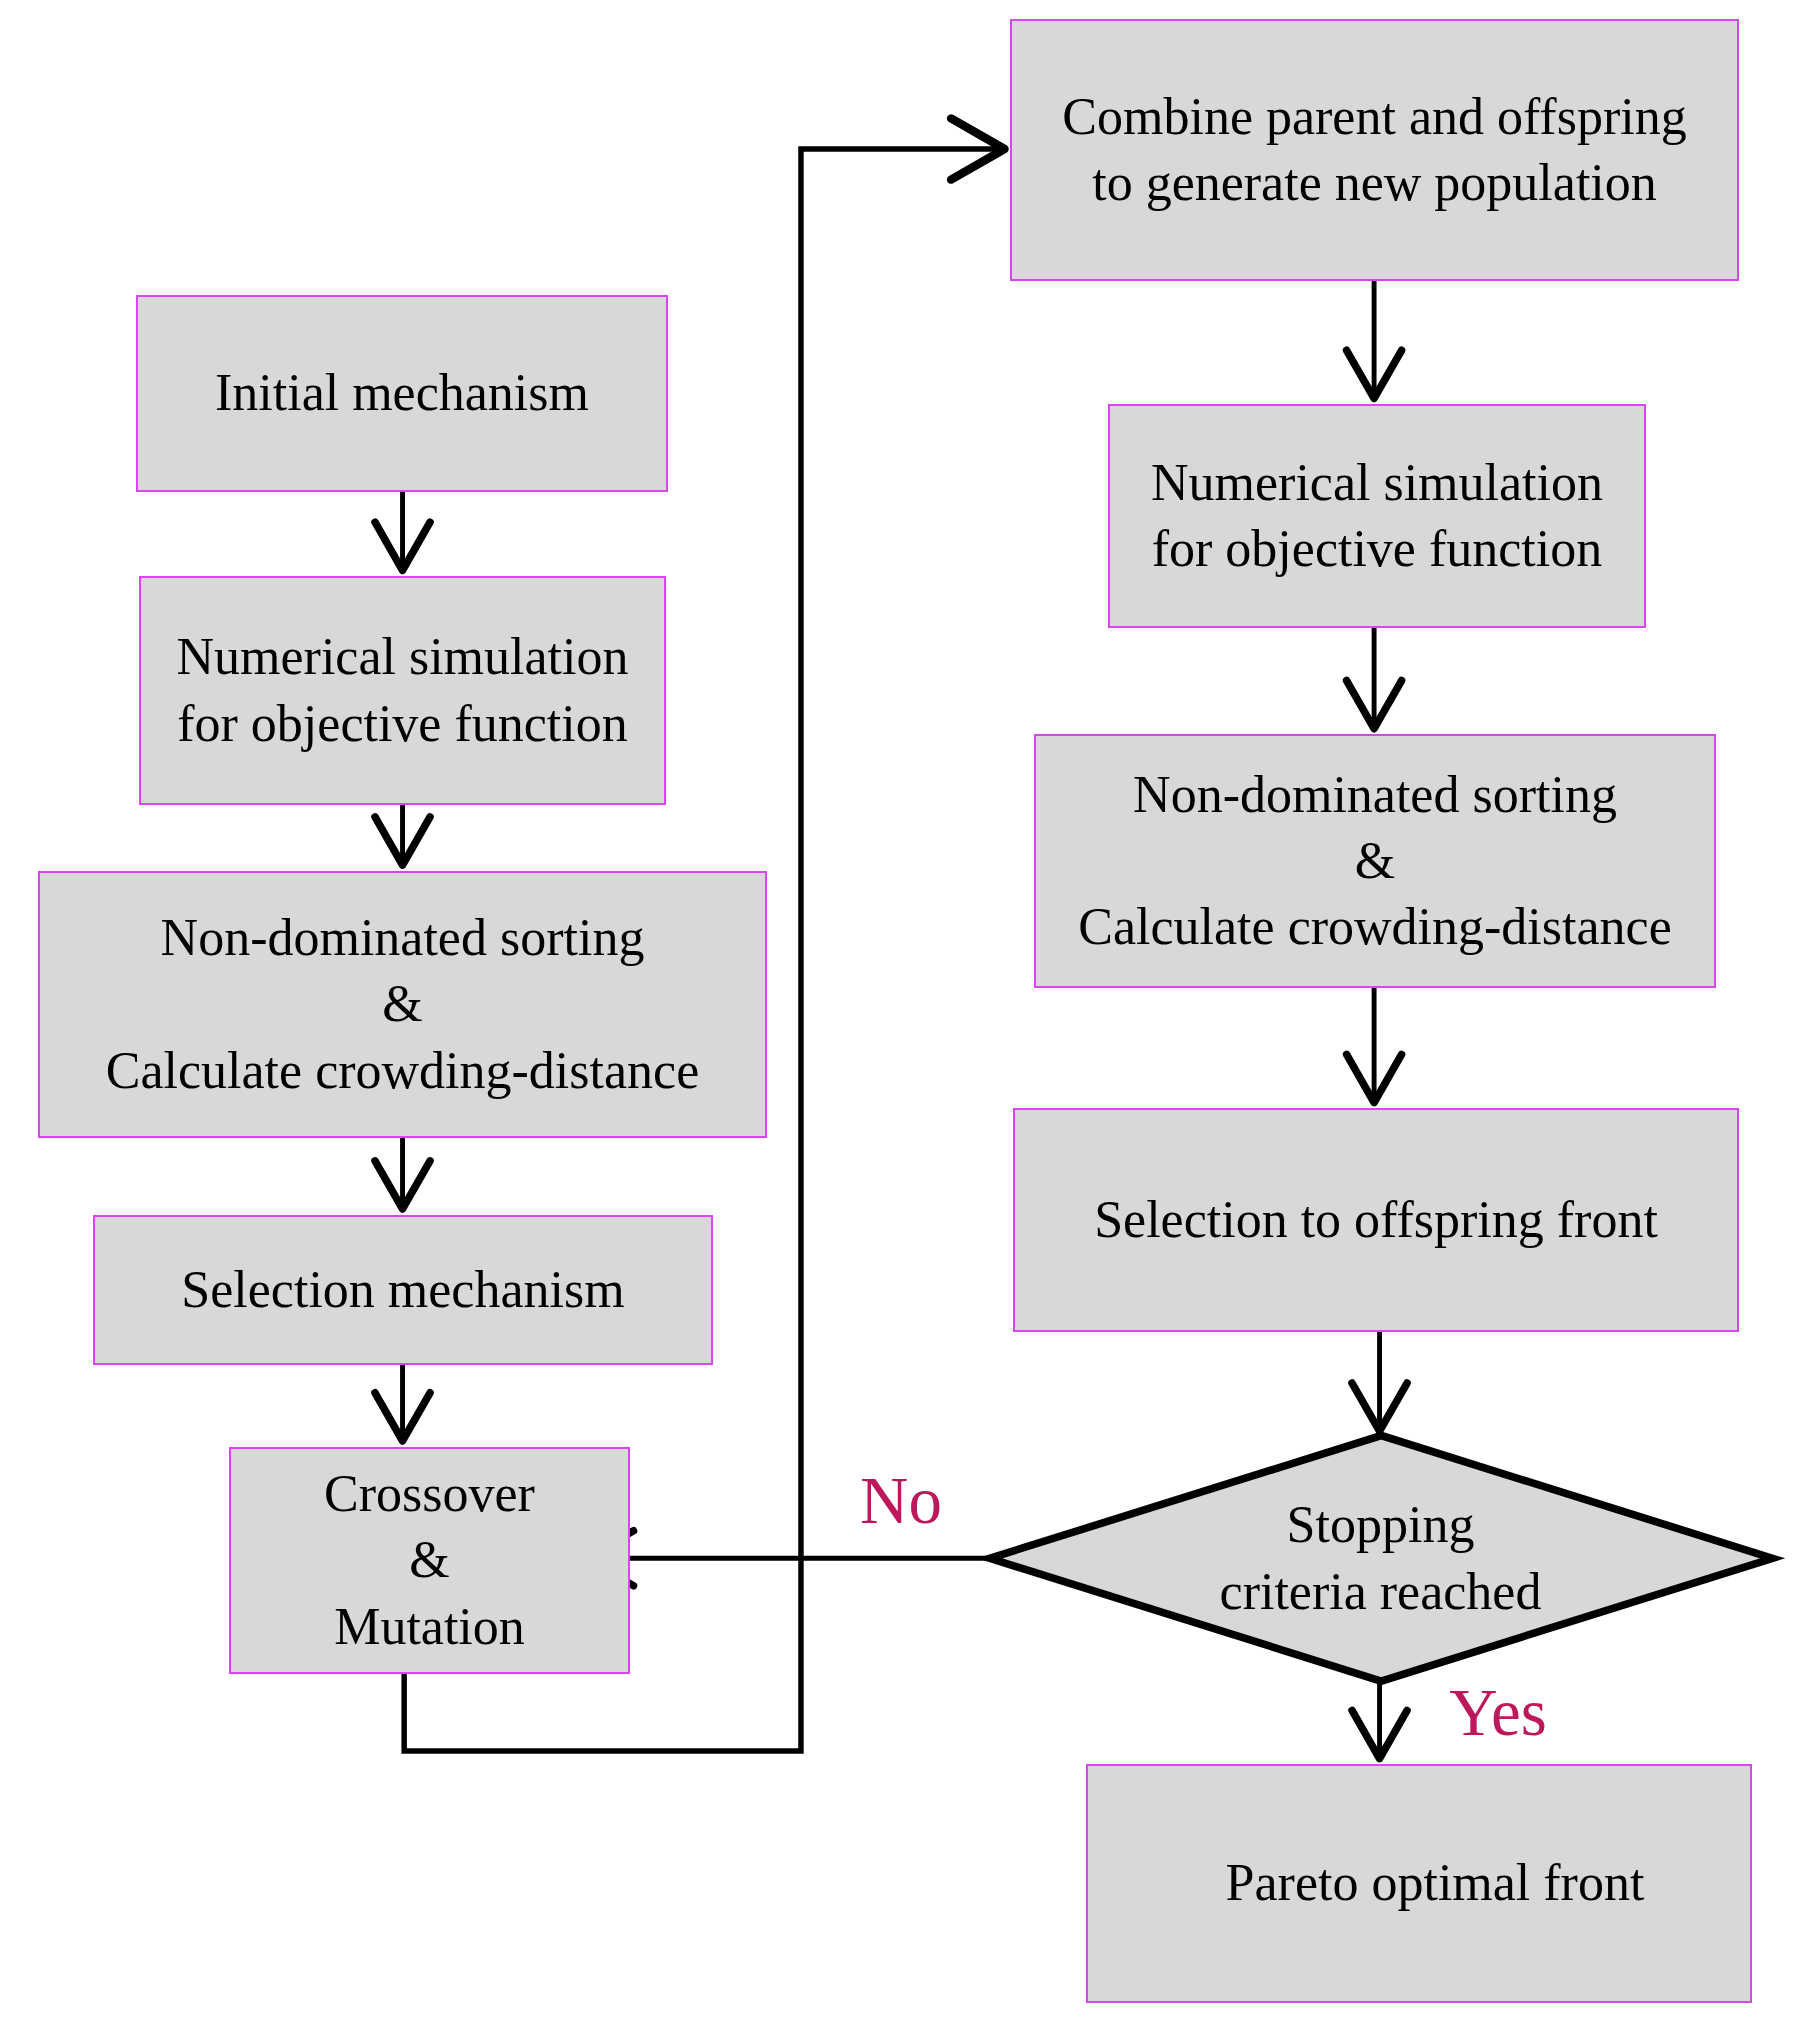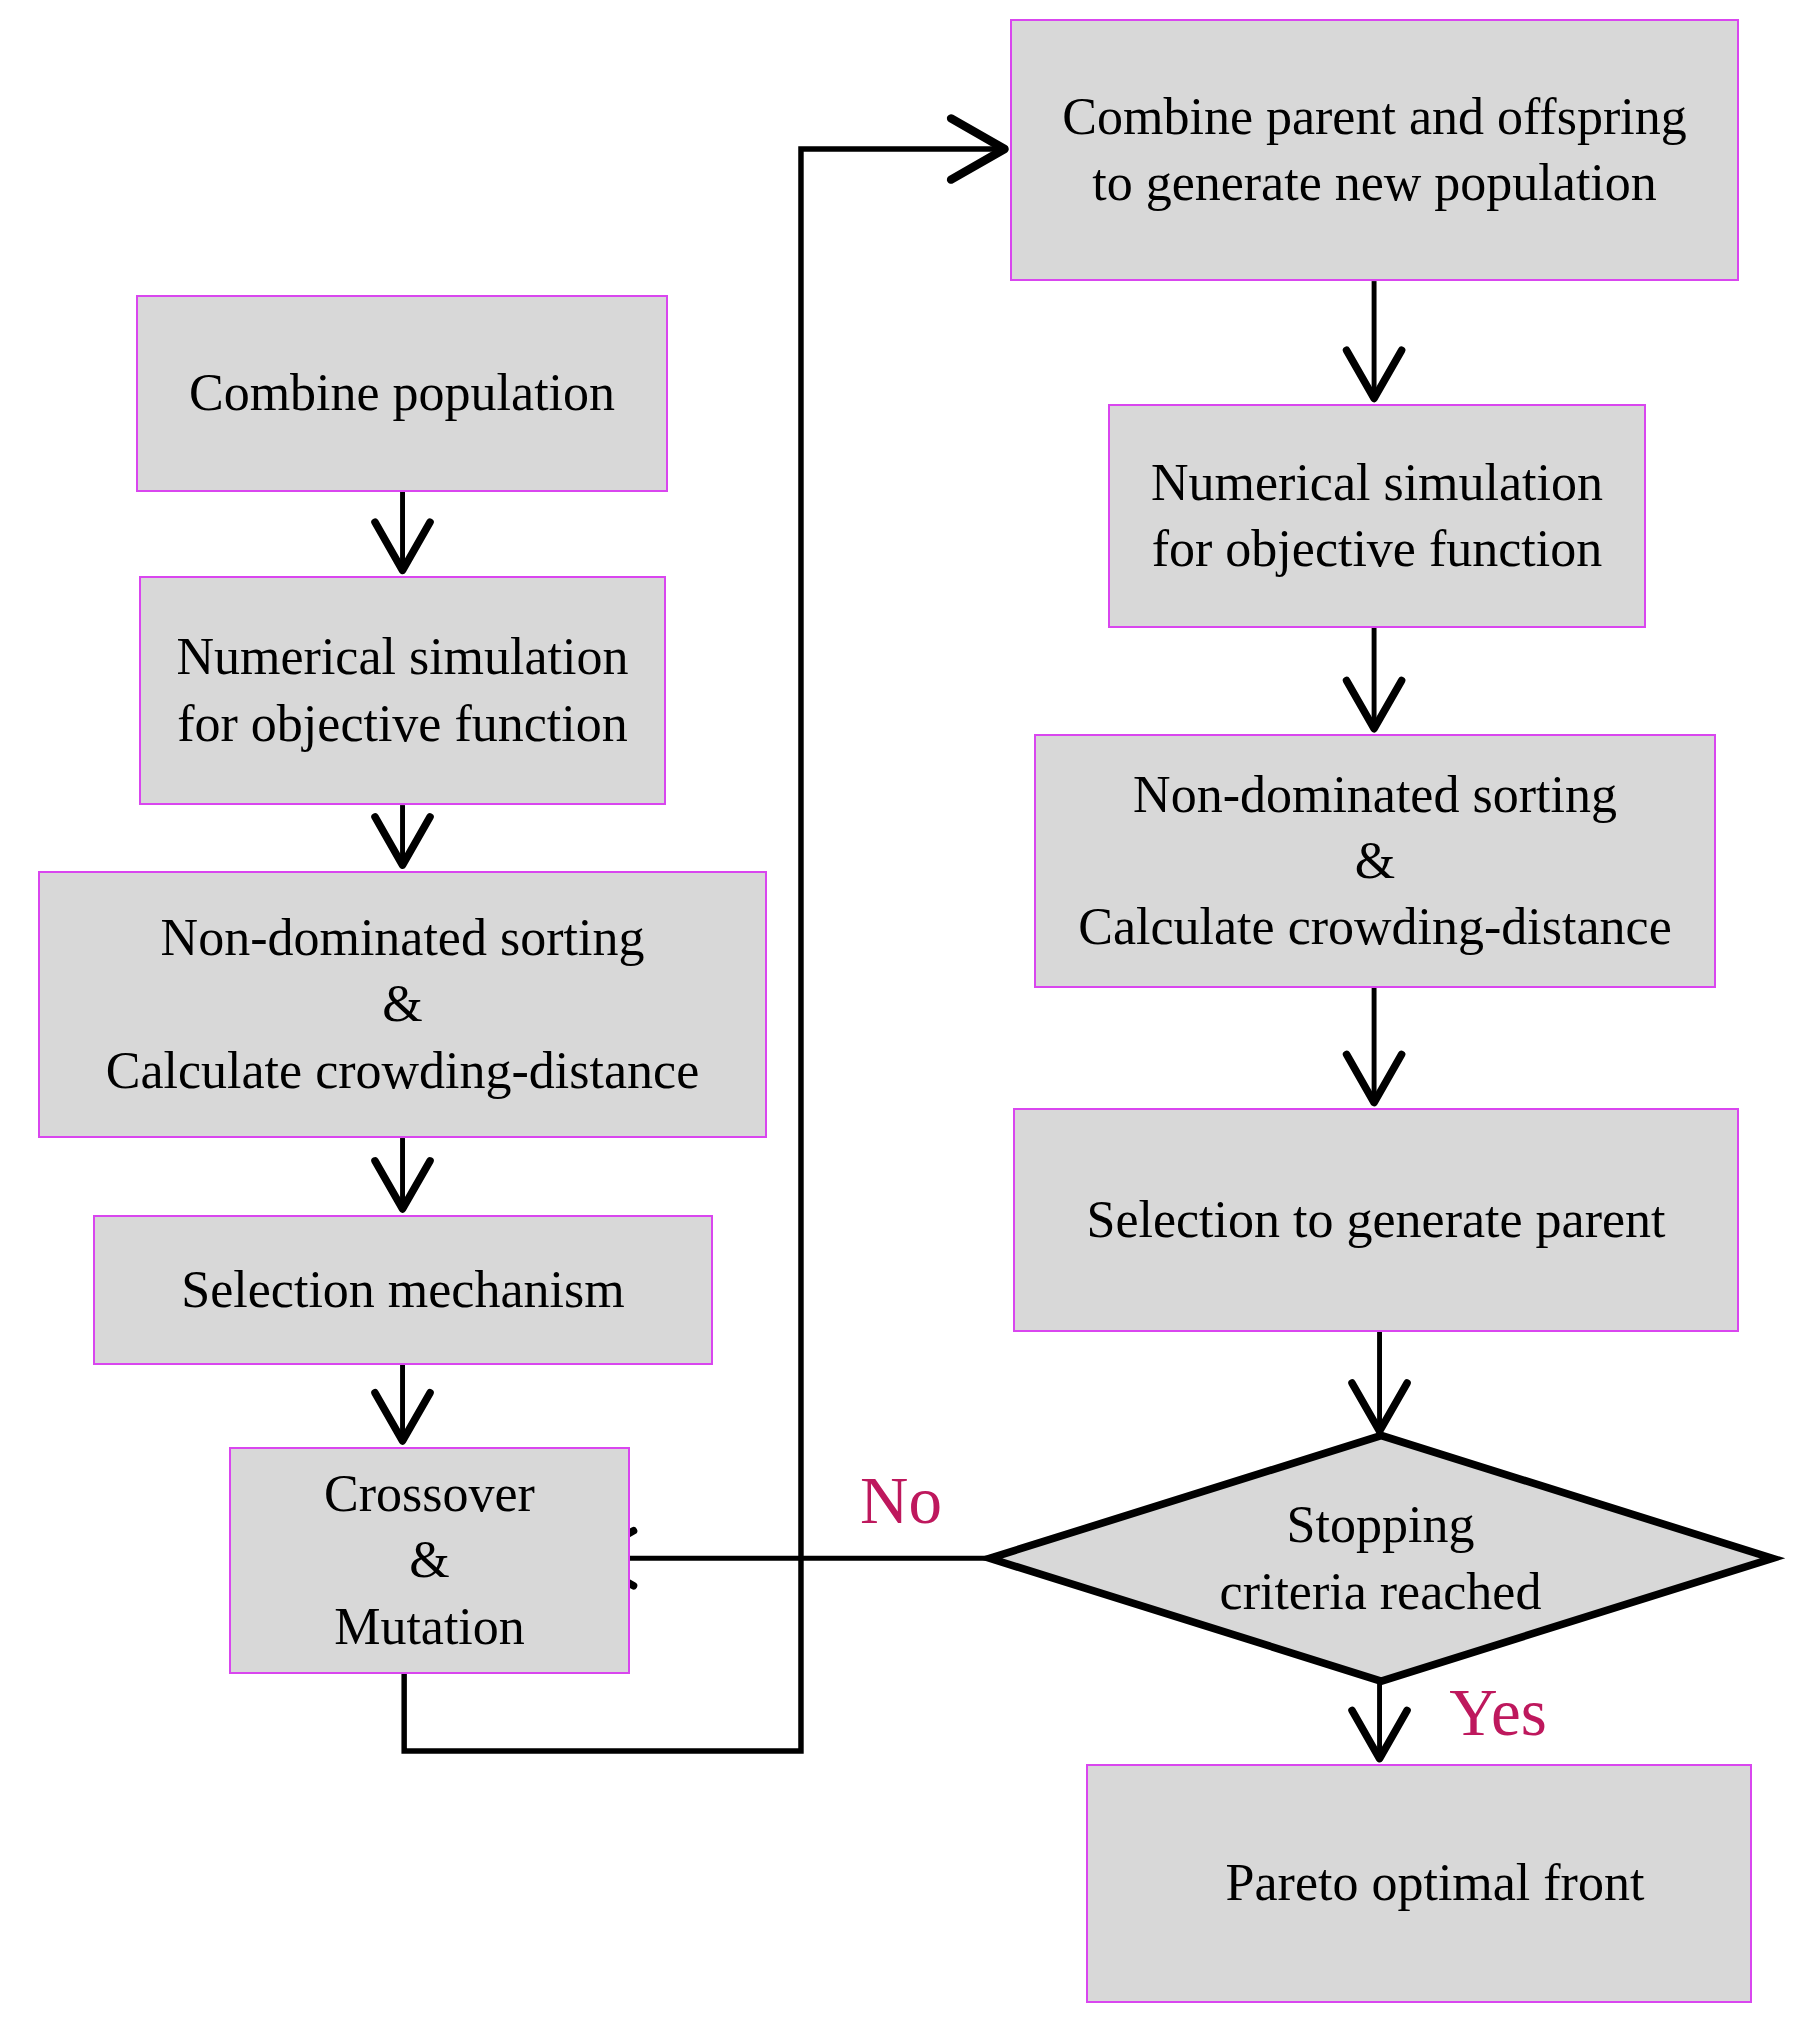--- a/index.html
+++ b/index.html
@@ -80,21 +80,21 @@
     <path d="M2527,2440 L2527,2622" fill="none" stroke="#000000" stroke-width="9" marker-end="url(#arrowhead)"></path>
 
     <path d="M1813,2855 L1072,2855" fill="none" stroke="#000000" stroke-width="9" marker-end="url(#arrowhead)"></path>
 
     <path d="M2527,3080 L2527,3222" fill="none" stroke="#000000" stroke-width="9" marker-end="url(#arrowhead)"></path>
 
     <polygon points="2530,2630 3247,2855 2530,3080 1813,2855" fill="#d8d8d8" stroke="#000000" stroke-width="14"></polygon>
   </svg>
 
   <div class="node" style="left:136px; top:295px; width:532px; height:197px;">
-    <span class="node-label">Combine population</span>
+    <span class="node-label">Initial mechanism</span>
   </div>
 
   <div class="node" style="left:139px; top:576px; width:527px; height:229px;">
     <span class="node-label">Numerical simulation
 for objective function</span>
   </div>
 
   <div class="node" style="left:38px; top:871px; width:729px; height:267px;">
     <span class="node-label">Non-dominated sorting
 &amp;
@@ -121,21 +121,21 @@
 for objective function</span>
   </div>
 
   <div class="node" style="left:1034px; top:734px; width:682px; height:254px;">
     <span class="node-label">Non-dominated sorting
 &amp;
 Calculate crowding-distance</span>
   </div>
 
   <div class="node" style="left:1013px; top:1108px; width:726px; height:224px;">
-    <span class="node-label">Selection to generate parent</span>
+    <span class="node-label">Selection to offspring front</span>
   </div>
 
   <div class="decision-label" style="left:1135px; top:1474px; width:491px; height:169px;">
     <span class="node-label">Stopping
 criteria reached</span>
   </div>
 
   <div class="node" style="left:1086px; top:1764px; width:666px; height:239px;padding-left:32px;">
     <span class="node-label">Pareto optimal front</span>
   </div>

